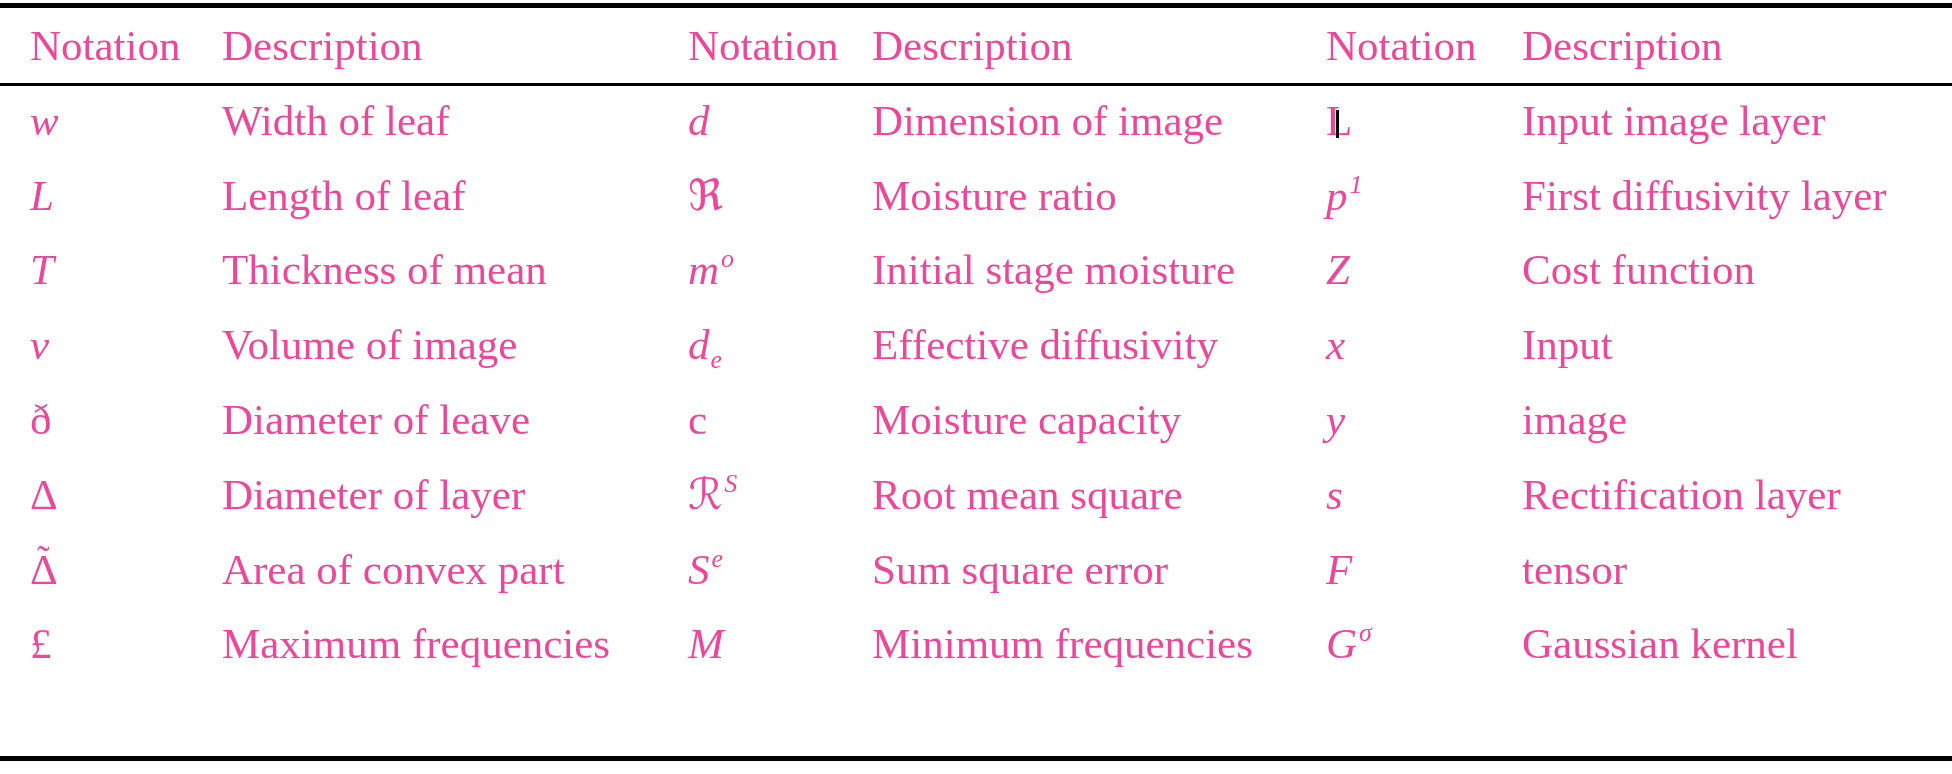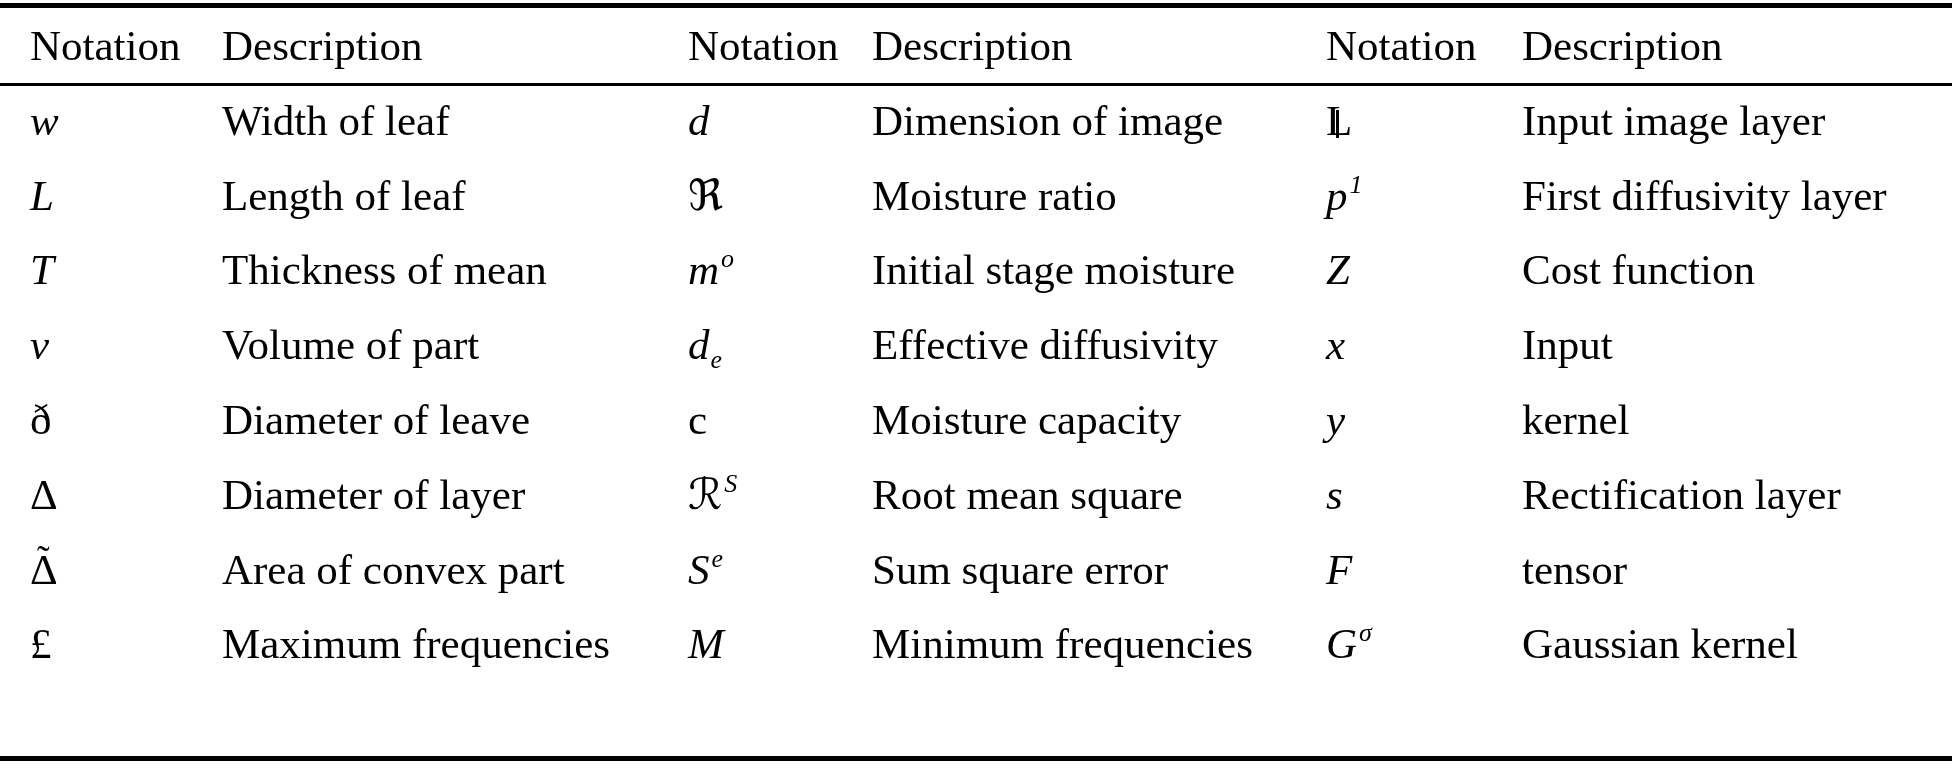--- a/index.html
+++ b/index.html
@@ -1,21 +1,21 @@
 <!DOCTYPE html>
 <html><head>
 <meta charset="utf-8">
 <style>
   html, body { margin: 0; padding: 0; background: #ffffff; }
   .page {
     position: relative;
     width: 1952px;
     height: 774px;
     background: #ffffff;
-    color: #000000;
+    color: #ec4899;
     font-family: "Liberation Serif", "DejaVu Serif", "DejaVu Sans", serif;
     overflow: hidden;
   }
   .rule { position: absolute; left: 0; width: 1952px; background: #000000; }
   .rule-top    { top: 3px;   height: 5px; }
   .rule-header { top: 83px;  height: 3px; }
   .rule-bottom { top: 756px; height: 5px; }
 
   table.ntable {
     position: absolute;
@@ -131,34 +131,34 @@
         <td class="nt"><span class="nb it">T</span></td>
         <td class="desc">Thickness of mean</td>
         <td class="nt"><span class="nb it">m</span><sup class="sp">o</sup></td>
         <td class="desc">Initial stage moisture</td>
         <td class="nt"><span class="nb it">Z</span></td>
         <td class="desc">Cost function</td>
       </tr>
 
       <tr class="drow">
         <td class="nt"><span class="nb it">v</span></td>
-        <td class="desc">Volume of part</td>
+        <td class="desc">Volume of image</td>
         <td class="nt"><span class="nb it">d</span><sub class="sb">e</sub></td>
         <td class="desc">Effective diffusivity</td>
         <td class="nt"><span class="nb it">x</span></td>
         <td class="desc">Input</td>
       </tr>
 
       <tr class="drow">
         <td class="nt"><span class="nb up">ð</span></td>
         <td class="desc">Diameter of leave</td>
         <td class="nt"><span class="nb up">c</span></td>
         <td class="desc">Moisture capacity</td>
         <td class="nt"><span class="nb it">y</span></td>
-        <td class="desc">kernel</td>
+        <td class="desc">image</td>
       </tr>
 
       <tr class="drow">
         <td class="nt"><span class="nb up">Δ</span></td>
         <td class="desc">Diameter of layer</td>
         <td class="nt"><span class="nb up">ℛ</span><sup class="sp">S</sup></td>
         <td class="desc">Root mean square</td>
         <td class="nt"><span class="nb it">s</span></td>
         <td class="desc">Rectification layer</td>
       </tr>

